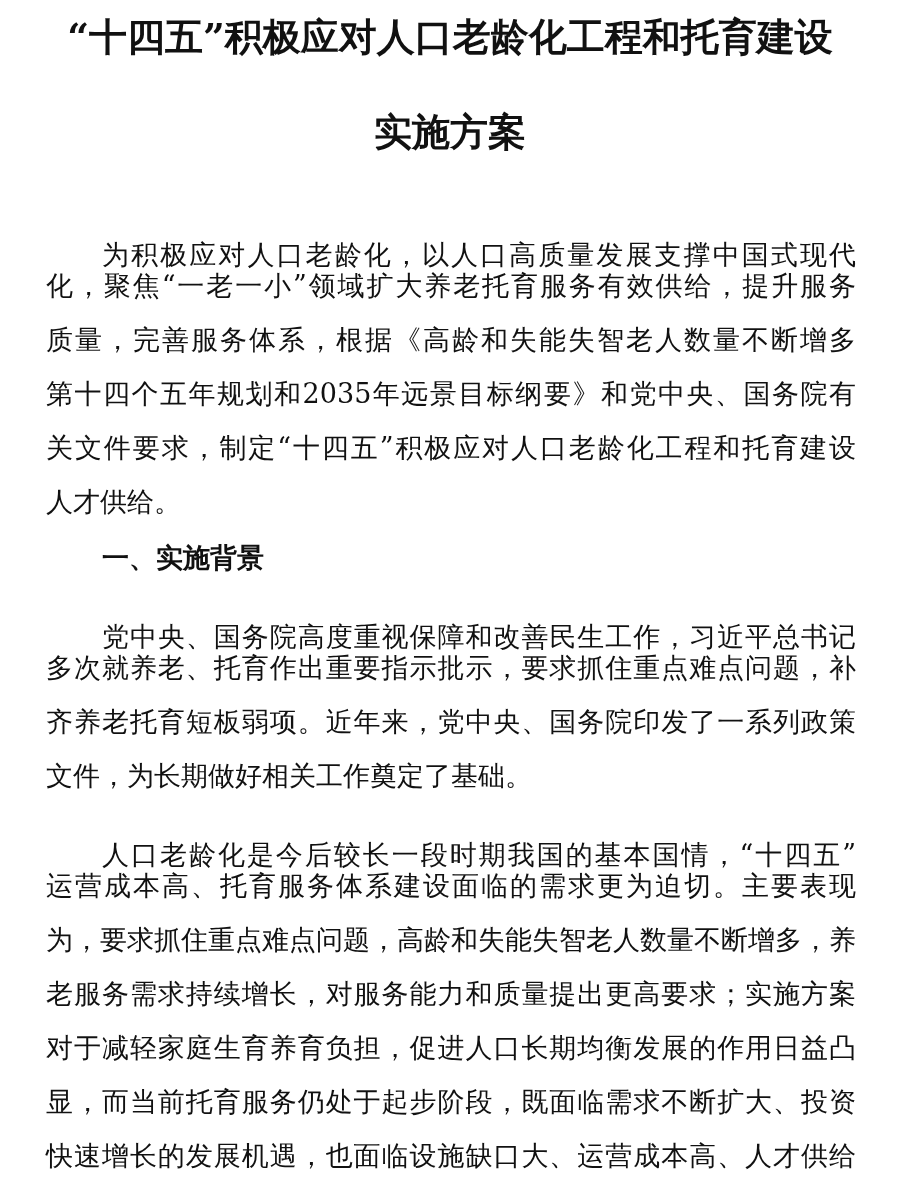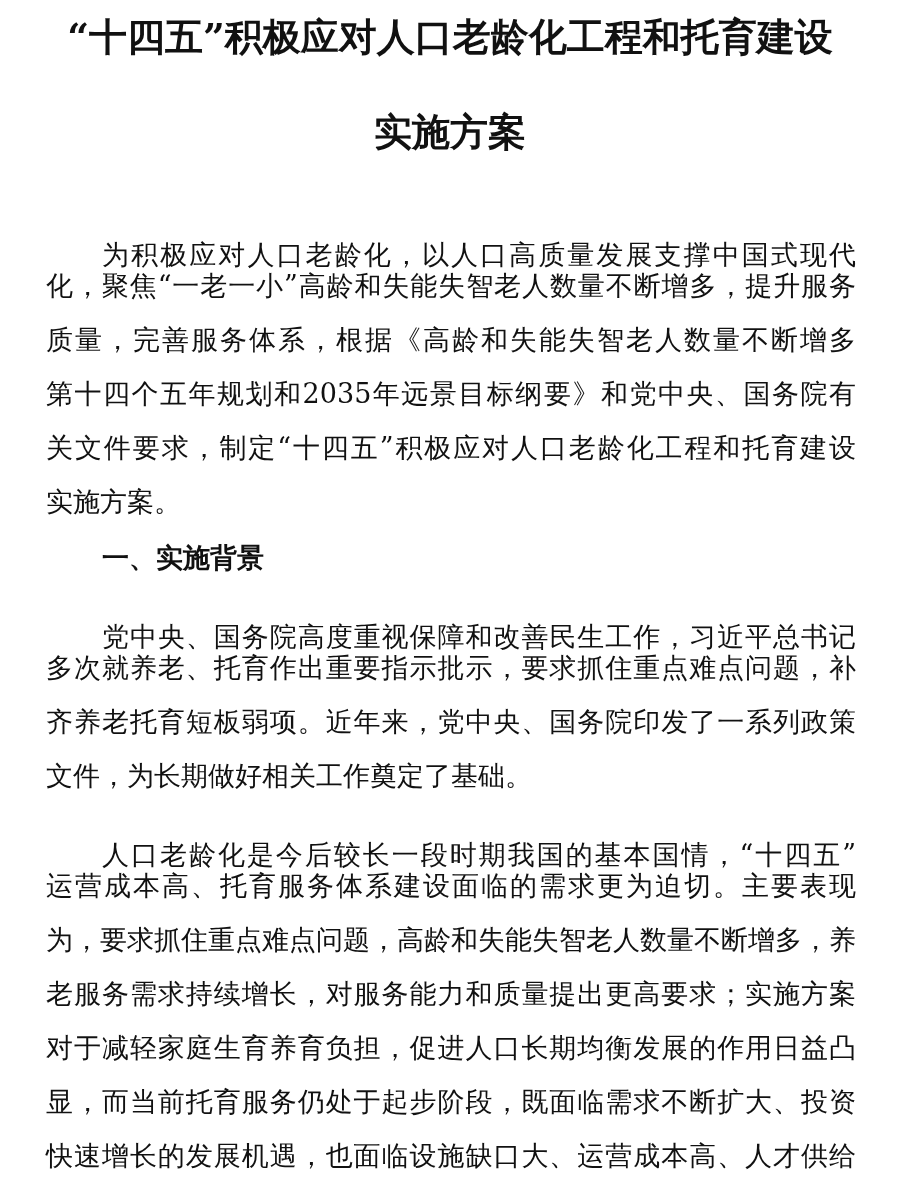--- a/index.html
+++ b/index.html
@@ -19,25 +19,25 @@
 </style>
 </head>
 <body>
 
 <div>
   <div class="title l1">“十四五”积极应对人口老龄化工程和托育建设</div>
   <div class="title l2">实施方案</div>
 
   <div>
     <div class="line first" style="top:214px">为积极应对人口老龄化，以人口高质量发展支撑中国式现代</div>
-    <div class="line" style="top:268px">化，聚焦“一老一小”高龄和失能失智老人数量不断增多，提升服务</div>
+    <div class="line" style="top:268px">化，聚焦“一老一小”领域扩大养老托育服务有效供给，提升服务</div>
     <div class="line" style="top:322px">质量，完善服务体系，根据《高龄和失能失智老人数量不断增多</div>
     <div class="line" style="top:376px">第十四个五年规划和2035年远景目标纲要》和党中央、国务院有</div>
     <div class="line" style="top:430px">关文件要求，制定“十四五”积极应对人口老龄化工程和托育建设</div>
-    <div class="line last" style="top:484px">实施方案。</div>
+    <div class="line last" style="top:484px">人才供给。</div>
   </div>
 
   <div class="heading" style="top:540px">一、实施背景</div>
 
   <div>
     <div class="line first" style="top:596px">党中央、国务院高度重视保障和改善民生工作，习近平总书记</div>
     <div class="line" style="top:650px">多次就养老、托育作出重要指示批示，要求抓住重点难点问题，补</div>
     <div class="line" style="top:704px">齐养老托育短板弱项。近年来，党中央、国务院印发了一系列政策</div>
     <div class="line last" style="top:758px">文件，为长期做好相关工作奠定了基础。</div>
   </div>

